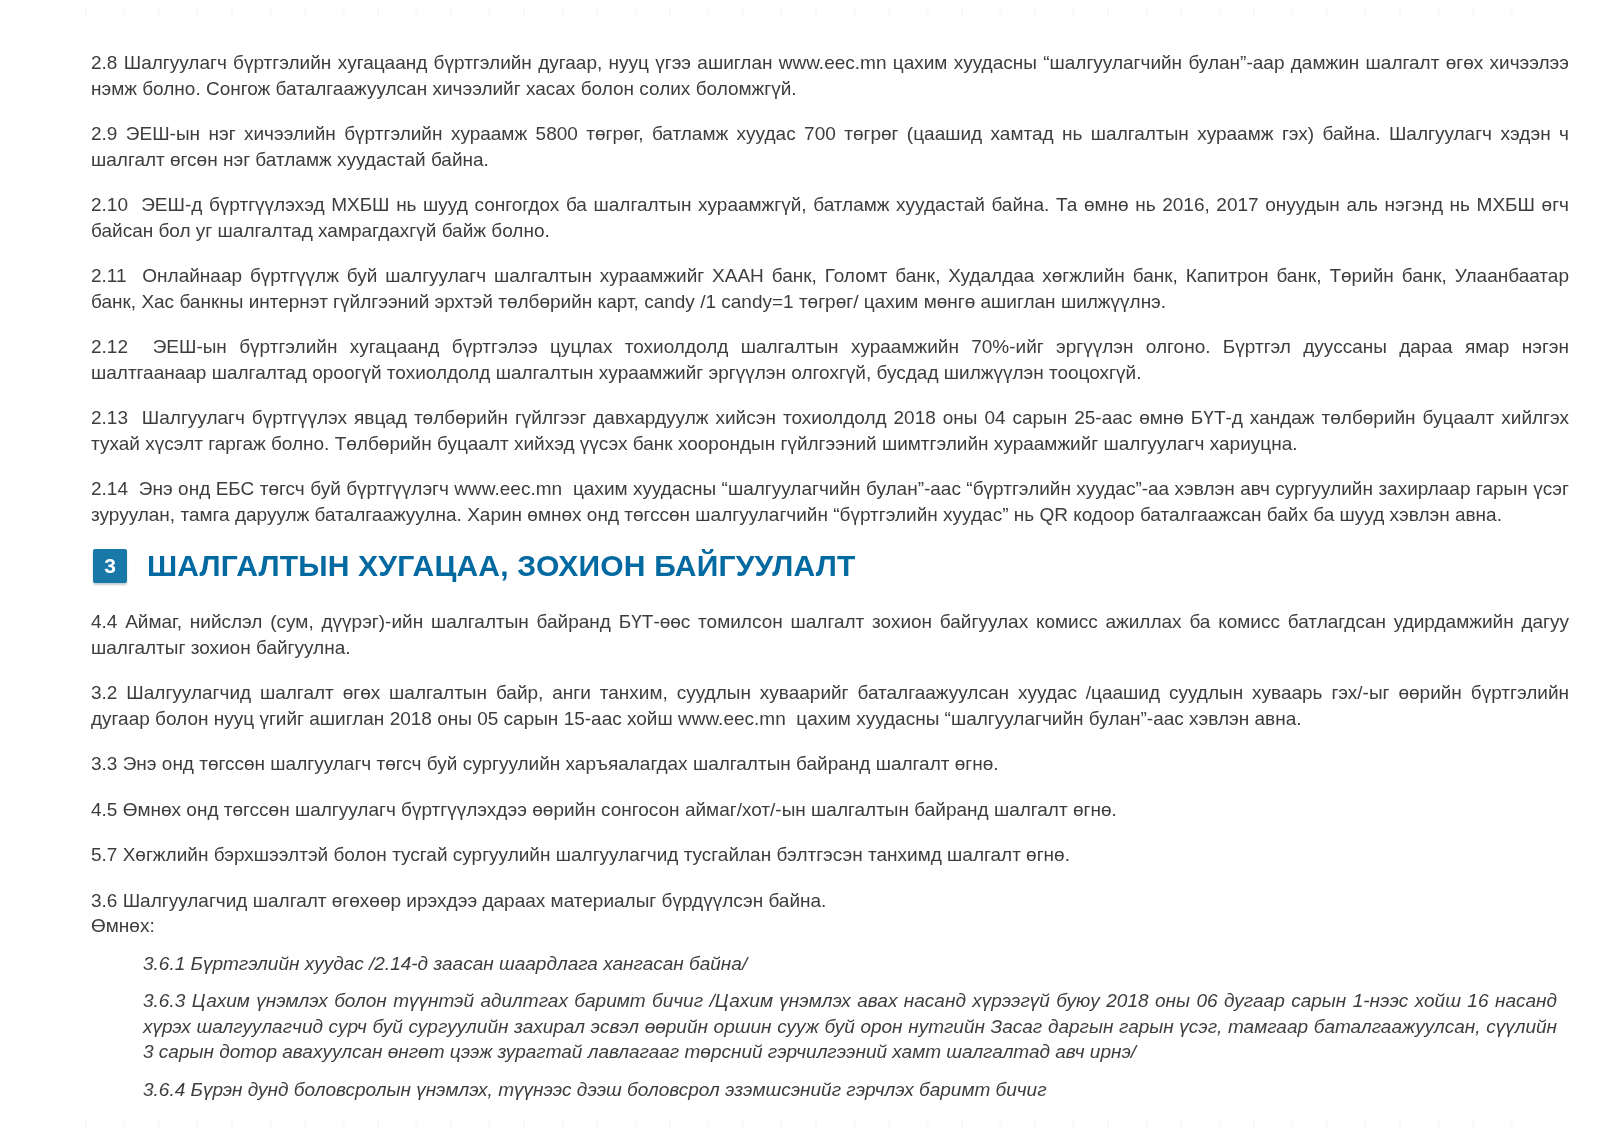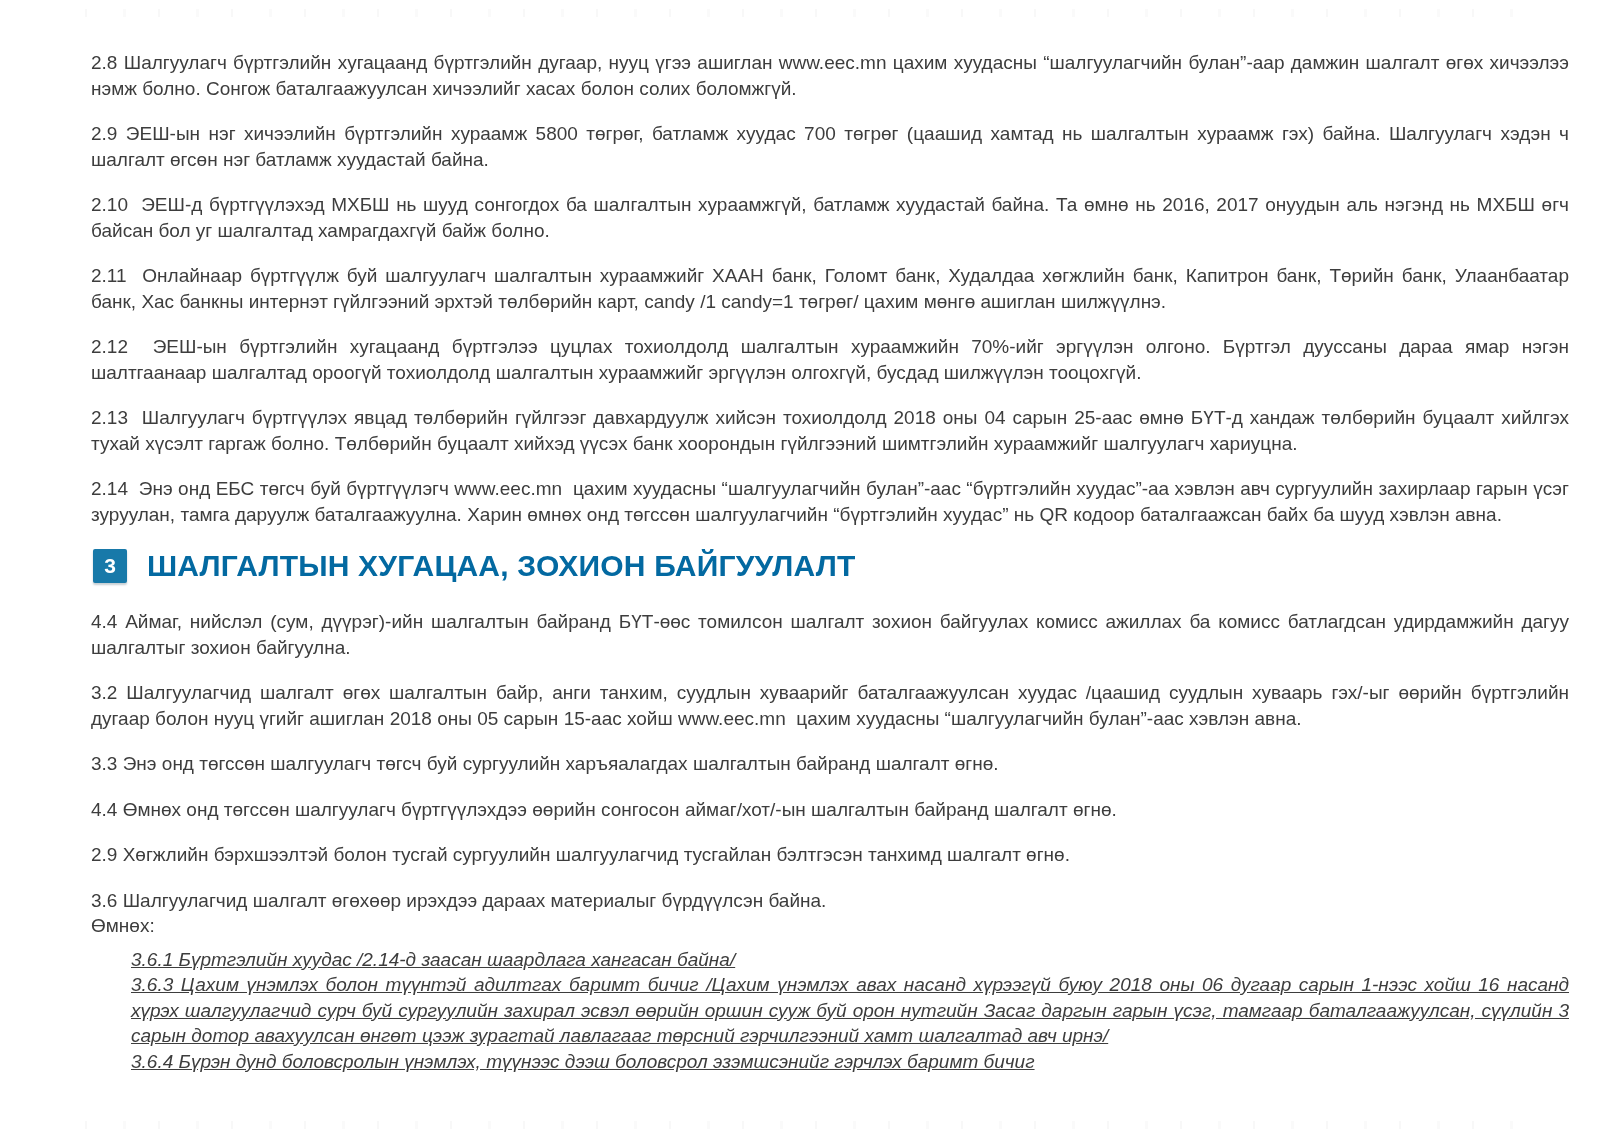--- a/index.html
+++ b/index.html
@@ -66,23 +66,22 @@
     font-size: 30px;
     line-height: 38px;
     letter-spacing: 0.2px;
     white-space: nowrap;
   }
   .subitems {
     margin: 8px 0 0 40px;
     font-style: italic;
   }
   .subitems p {
-    margin: 0;
+    margin: 12px;
     text-align: justify;
-    text-decoration: underline;
   }
 </style>
 </head>
 <body>
 
 <div class="page">
 
   <div class="edge-artifact top"></div>
 
   <p>2.8 Шалгуулагч бүртгэлийн хугацаанд бүртгэлийн дугаар, нууц үгээ ашиглан www.eec.mn цахим хуудасны “шалгуулагчийн булан”-аар дамжин шалгалт өгөх хичээлээ нэмж болно. Сонгож баталгаажуулсан хичээлийг хасах болон солих боломжгүй.</p>
@@ -94,22 +93,22 @@
   <p>2.14&nbsp; Энэ онд ЕБС төгсч буй бүртгүүлэгч www.eec.mn&nbsp; цахим хуудасны “шалгуулагчийн булан”-аас “бүртгэлийн хуудас”-аа хэвлэн авч сургуулийн захирлаар гарын үсэг зуруулан, тамга даруулж баталгаажуулна. Харин өмнөх онд төгссөн шалгуулагчийн “бүртгэлийн хуудас” нь QR кодоор баталгаажсан байх ба шууд хэвлэн авна.</p>
 
   <div class="sec-header">
     <div class="sec-num">3</div>
     <h2 class="sec-title">ШАЛГАЛТЫН ХУГАЦАА, ЗОХИОН БАЙГУУЛАЛТ</h2>
   </div>
 
   <p>4.4 Аймаг, нийслэл (сум, дүүрэг)-ийн шалгалтын байранд БҮТ-өөс томилсон шалгалт зохион байгуулах комисс ажиллах ба комисс батлагдсан удирдамжийн дагуу шалгалтыг зохион байгуулна.</p>
   <p>3.2 Шалгуулагчид шалгалт өгөх шалгалтын байр, анги танхим, суудлын хуваарийг баталгаажуулсан хуудас /цаашид суудлын хуваарь гэх/-ыг өөрийн бүртгэлийн дугаар болон нууц үгийг ашиглан 2018 оны 05 сарын 15-аас хойш www.eec.mn&nbsp; цахим хуудасны “шалгуулагчийн булан”-аас хэвлэн авна.</p>
   <p>3.3 Энэ онд төгссөн шалгуулагч төгсч буй сургуулийн харъяалагдах шалгалтын байранд шалгалт өгнө.</p>
-  <p>4.4 Өмнөх онд төгссөн шалгуулагч бүртгүүлэхдээ өөрийн сонгосон аймаг/хот/-ын шалгалтын байранд шалгалт өгнө.</p>
-  <p>2.9 Хөгжлийн бэрхшээлтэй болон тусгай сургуулийн шалгуулагчид тусгайлан бэлтгэсэн танхимд шалгалт өгнө.</p>
+  <p>4.5 Өмнөх онд төгссөн шалгуулагч бүртгүүлэхдээ өөрийн сонгосон аймаг/хот/-ын шалгалтын байранд шалгалт өгнө.</p>
+  <p>5.7 Хөгжлийн бэрхшээлтэй болон тусгай сургуулийн шалгуулагчид тусгайлан бэлтгэсэн танхимд шалгалт өгнө.</p>
   <p class="tight">3.6 Шалгуулагчид шалгалт өгөхөөр ирэхдээ дараах материалыг бүрдүүлсэн байна.</p>
   <p class="tight">Өмнөх:</p>
 
   <div class="subitems">
     <p>3.6.1 Бүртгэлийн хуудас /2.14-д заасан шаардлага хангасан байна/</p>
     <p>3.6.3 Цахим үнэмлэх болон түүнтэй адилтгах баримт бичиг /Цахим үнэмлэх авах насанд хүрээгүй буюу 2018 оны 06 дугаар сарын 1-нээс хойш 16 насанд хүрэх шалгуулагчид сурч буй сургуулийн захирал эсвэл өөрийн оршин сууж буй орон нутгийн Засаг даргын гарын үсэг, тамгаар баталгаажуулсан, сүүлийн 3 сарын дотор авахуулсан өнгөт цээж зурагтай лавлагааг төрсний гэрчилгээний хамт шалгалтад авч ирнэ/</p>
     <p>3.6.4 Бүрэн дунд боловсролын үнэмлэх, түүнээс дээш боловсрол эзэмшсэнийг гэрчлэх баримт бичиг</p>
   </div>
 
   <div class="edge-artifact bottom"></div>

